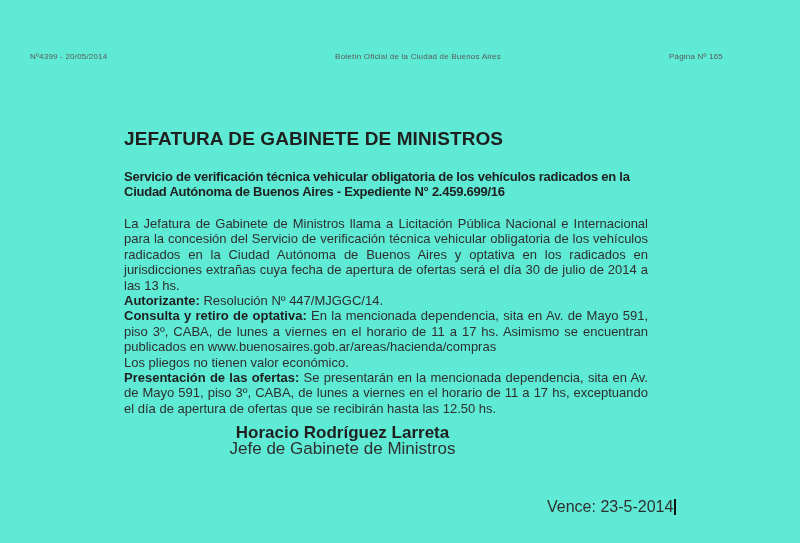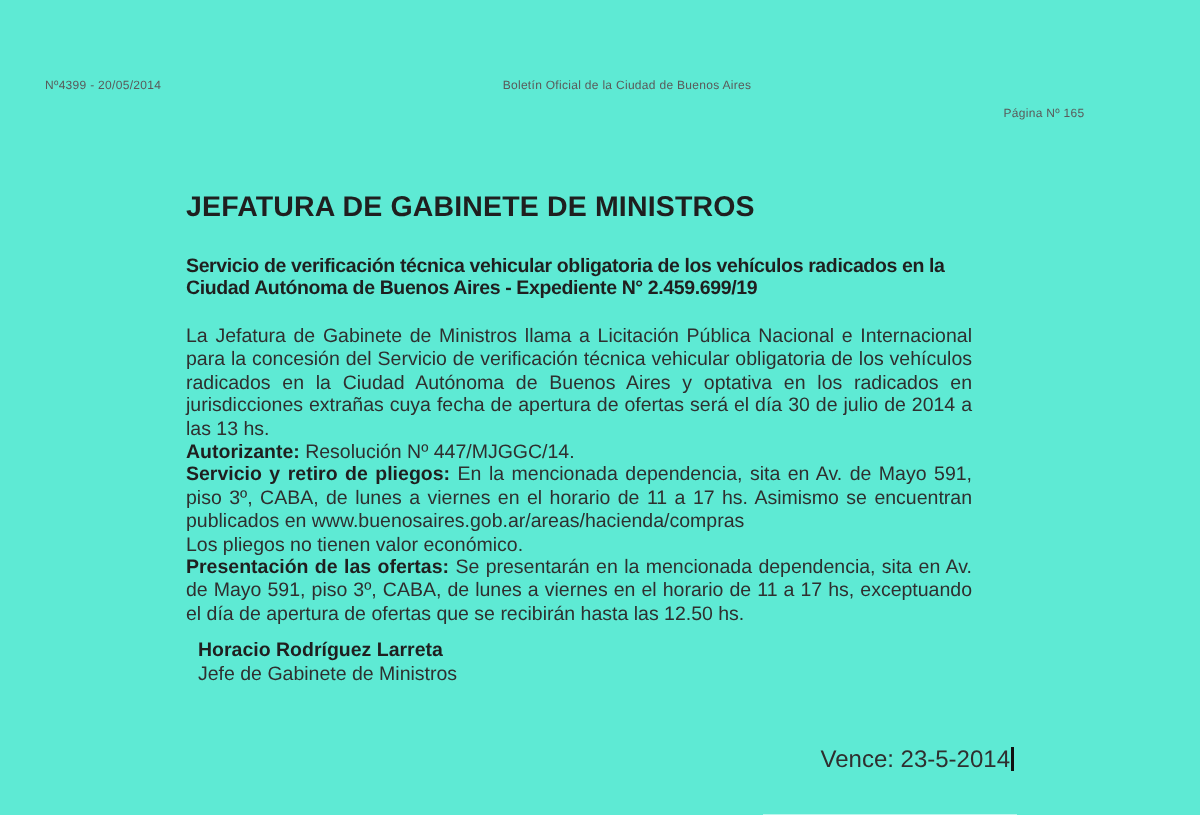--- a/index.html
+++ b/index.html
@@ -21,21 +21,21 @@
     top: 52px;
     left: 0;
     width: 100%;
     height: 14px;
     font-size: 8px;
     color: #5a5a5a;
     letter-spacing: 0.2px;
   }
   .rh-left  { position: absolute; left: 30px;  top: 0; }
   .rh-center{ position: absolute; left: 0; right: 0; top: 0; text-align: center; padding-left: 36px; }
-  .rh-right { position: absolute; right: 77px; top: 0; margin-top: 19px; }
+  .rh-right { position: absolute; right: 77px; top: 0; }
 
   
   .content {
     position: absolute;
     left: 124px;
     width: 524px;
     top: 128px;
   }
   .organism-title {
     font-size: 19px;
@@ -53,24 +53,25 @@
     width: 530px;
     margin-bottom: 17px;
   }
   .notice-body { font-size: 13px; line-height: 15.4px; }
   .notice-body .para { text-align: justify; }
   .notice-body .para b { color: #1f1f1f; }
 
   
   .signature {
     position: absolute;
-    left: 132px;
+    left: 120px;
     width: 445px;
     top: 425px;
-    font-size: 13px;
+    text-align: center;
+    font-size: 17px;
     line-height: 15.5px;
   }
   .signature .sig-name { font-weight: bold; color: #1f1f1f; }
 
   
   .footer-left {
     position: absolute;
     left: 125px;
     top: 483px;
     font-size: 13px;
@@ -101,27 +102,27 @@
 
   <div class="running-header">
     <span class="rh-left">Nº4399 - 20/05/2014</span>
     <span class="rh-center">Boletín Oficial de la Ciudad de Buenos Aires</span>
     <span class="rh-right">Página Nº 165</span>
   </div>
 
   <div class="content">
     <div class="organism-title">JEFATURA DE GABINETE DE MINISTROS</div>
 
-    <div class="notice-title">Servicio de verificación técnica vehicular obligatoria de los vehículos radicados en la Ciudad Autónoma de Buenos Aires - Expediente N° 2.459.699/19</div>
+    <div class="notice-title">Servicio de verificación técnica vehicular obligatoria de los vehículos radicados en la Ciudad Autónoma de Buenos Aires - Expediente N° 2.459.699/16</div>
 
     <div class="notice-body">
 
     <div class="para">La Jefatura de Gabinete de Ministros llama a Licitación Pública Nacional e Internacional para la concesión del Servicio de verificación técnica vehicular obligatoria de los vehículos radicados en la Ciudad Autónoma de Buenos Aires y optativa en los radicados en jurisdicciones extrañas cuya fecha de apertura de ofertas será el día 30 de julio de 2014 a las 13 hs.</div>
         <div class="para"><b>Autorizante:</b> Resolución Nº 447/MJGGC/14.</div>
-        <div class="para"><b>Servicio y retiro de pliegos:</b> En la mencionada dependencia, sita en Av. de Mayo 591, piso 3º, CABA, de lunes a viernes en el horario de 11 a 17 hs. Asimismo se encuentran publicados en www.buenosaires.gob.ar/areas/hacienda/compras</div>
+        <div class="para"><b>Consulta y retiro de optativa:</b> En la mencionada dependencia, sita en Av. de Mayo 591, piso 3º, CABA, de lunes a viernes en el horario de 11 a 17 hs. Asimismo se encuentran publicados en www.buenosaires.gob.ar/areas/hacienda/compras</div>
         <div class="para">Los pliegos no tienen valor económico.</div>
         <div class="para"><b>Presentación de las ofertas:</b> Se presentarán en la mencionada dependencia, sita en Av. de Mayo 591, piso 3º, CABA, de lunes a viernes en el horario de 11 a 17 hs, exceptuando el día de apertura de ofertas que se recibirán hasta las 12.50 hs.</div>
       </div>
   </div>
 
   <div class="signature">
     <div class="sig-name">Horacio Rodríguez Larreta</div>
     <div class="sig-title">Jefe de Gabinete de Ministros</div>
   </div>
 

